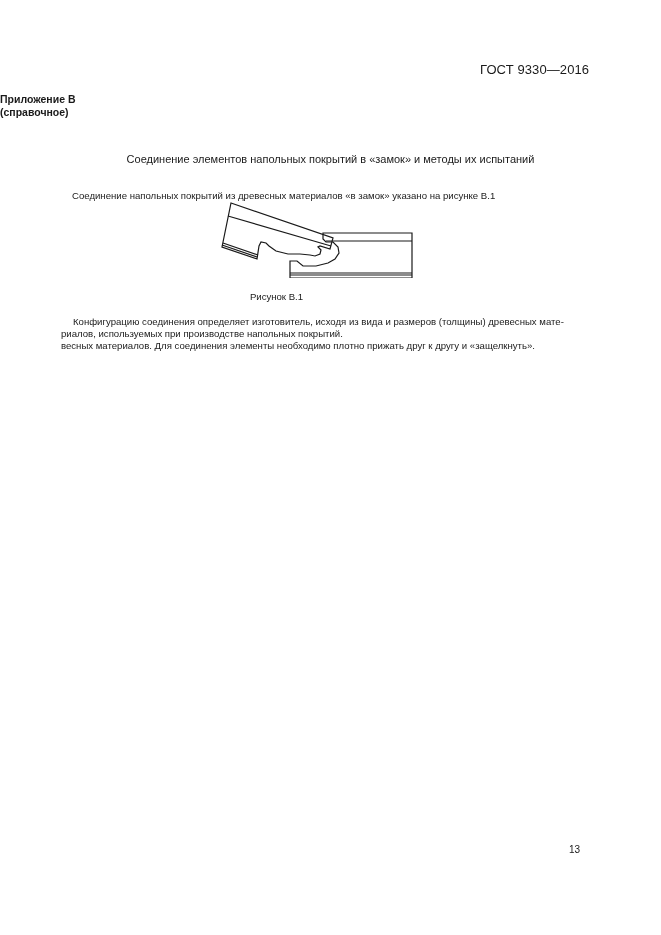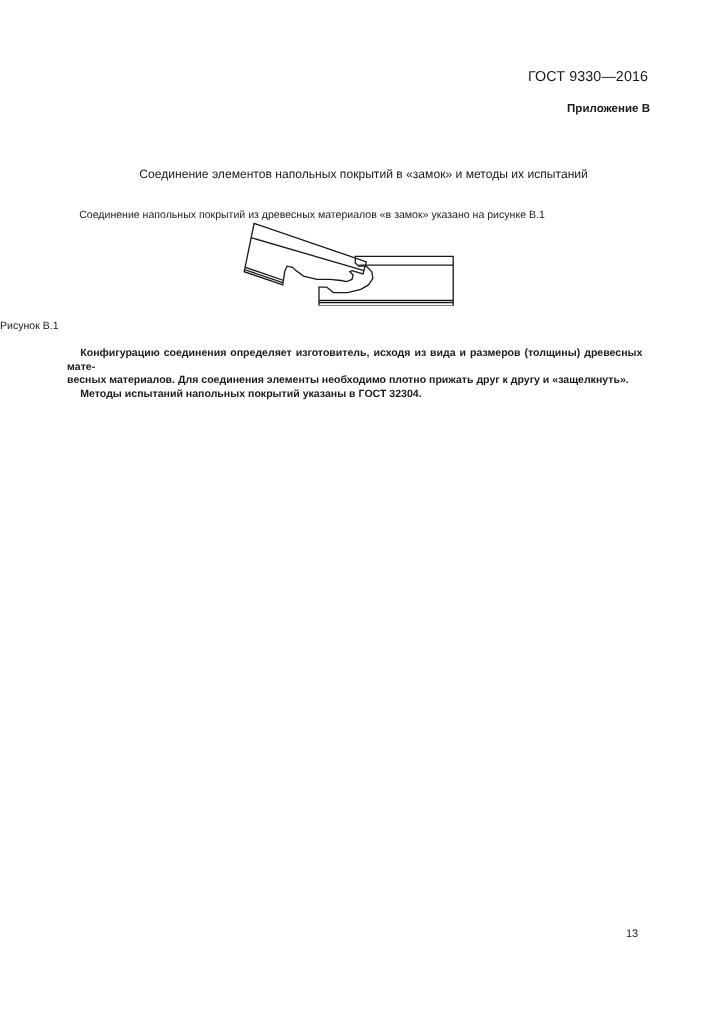--- a/index.html
+++ b/index.html
@@ -1,37 +1,38 @@
 <!DOCTYPE html>
 <html><head>
   <meta charset="utf-8">
   <style>
     html, body { margin: 0; padding: 0; background: #ffffff; }
     body { width: 661px; height: 935px; position: relative; overflow: hidden;
       font-family: "Liberation Sans", sans-serif; color: #1a1a1a; }
     .abs { position: absolute; }
     .std-code { left: 480px; top: 62px; font-size: 13px; font-weight: normal; letter-spacing: 0.1px; white-space: nowrap; }
-    .appendix { left: 0; width: 591px; top: 93px; text-align: right; font-size: 10.5px; font-weight: bold; line-height: 13px; }
+    .appendix { left: 0; width: 591px; top: 93px; text-align: left; font-size: 10.5px; font-weight: bold; line-height: 13px; }
     .section-title { left: 0; width: 661px; top: 153px; text-align: center; font-size: 11px; font-weight: normal; white-space: nowrap; }
     .intro { left: 72px; top: 190px; font-size: 9.6px; white-space: nowrap; }
     .figure { left: 214px; top: 198px; width: 200px; height: 80px; }
-    .caption { left: 0; width: 553px; top: 291px; font-size: 9.6px; }
+    .caption { left: 0; width: 553px; top: 291px; text-align: center; font-size: 9.6px; }
     .body { left: 61px; top: 316px; width: 523px; font-size: 9.6px; line-height: 12.2px; }
-    .body p { margin: 0; text-align: justify; font-weight: bold; }
+    .body p { margin: 0; text-align: justify; }
     .body .ind { text-indent: 12px; }
     .body .cont { text-indent: 0; }
     .page-num { left: 569px; top: 844px; font-size: 10px; text-align: right; }
   </style>
 </head>
 <body>
 
 <div class="abs std-code">ГОСТ 9330—2016</div>
 
 <div class="abs appendix">
   <div>Приложение В</div>
+  <div>(справочное)</div>
 </div>
 
 <div class="abs section-title">Соединение элементов напольных покрытий в «замок» и методы их испытаний</div>
 
 <div class="abs intro">Соединение напольных покрытий из древесных материалов «в замок» указано на рисунке В.1</div>
 
 <div class="abs figure">
   <svg width="200" height="80" viewBox="0 0 200 80" xmlns="http://www.w3.org/2000/svg">
     <g fill="none" stroke="#1a1a1a" stroke-width="1.2" stroke-linejoin="miter">
 
@@ -49,17 +50,17 @@
       <path d="M76,75 L198,75"></path>
       <path d="M76,77 L198,77"></path>
     </g>
   </svg>
 </div>
 
 <div class="abs caption">Рисунок В.1</div>
 
 <div class="abs body">
   <p class="ind">Конфигурацию соединения определяет изготовитель, исходя из вида и размеров (толщины) древесных мате-</p>
+  <p class="cont">риалов, используемых при производстве напольных покрытий.</p>
   <p class="cont">весных материалов. Для соединения элементы необходимо плотно прижать друг к другу и «защелкнуть».</p>
-  <p class="ind">Методы испытаний напольных покрытий указаны в ГОСТ 32304.</p>
 </div>
 
 <div class="abs page-num">13</div>
 
 </body></html>

